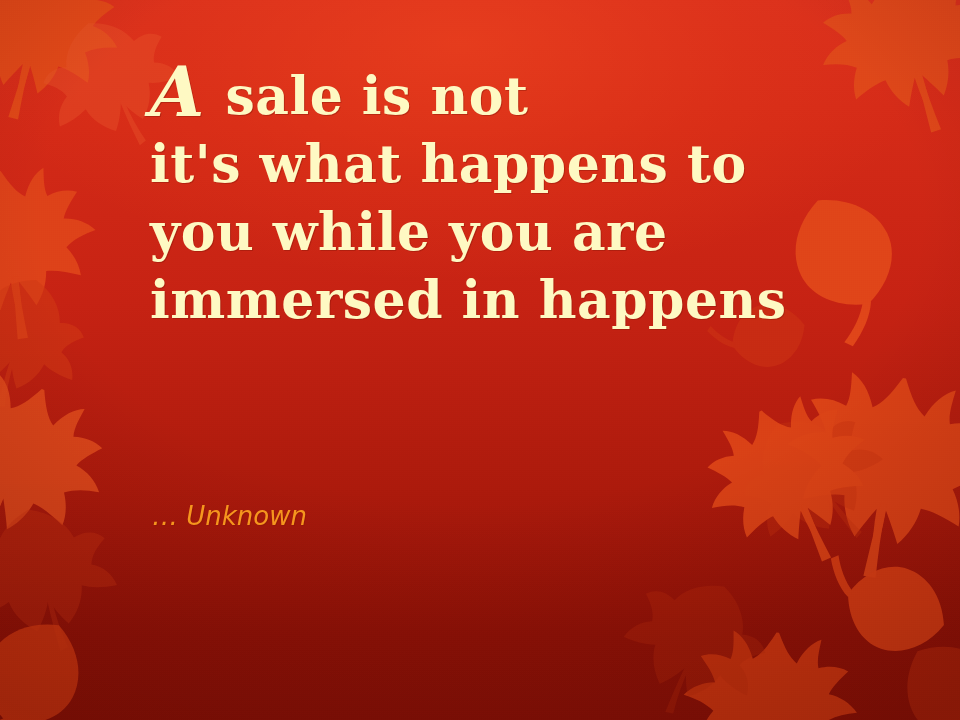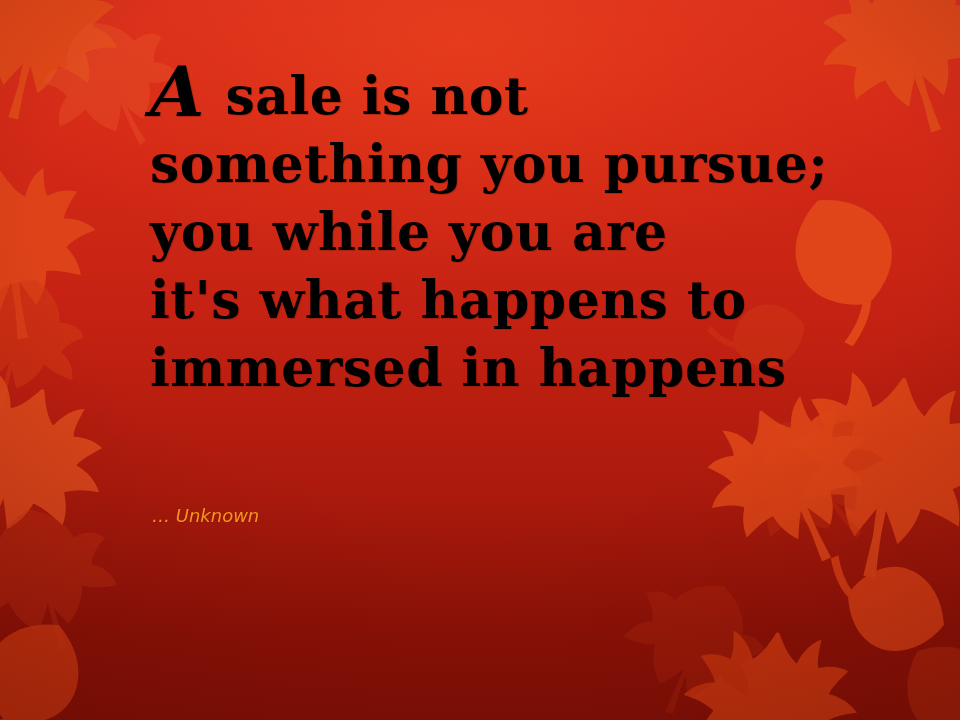--- a/index.html
+++ b/index.html
@@ -71,42 +71,42 @@
     position: absolute;
     left: 150px;
     top: 62px;
     width: 700px;
   }
   .quote-line {
     font-family: "DejaVu Serif", "Liberation Serif", serif;
     font-weight: 700;
     font-size: 52px;
     line-height: 68px;
-    color: #000000;
+    color: #fef9c3;
     letter-spacing: 0.5px;
     white-space: pre;
     text-shadow: 1px 1px 0 rgba(120,20,5,0.35);
   }
   .quote-line .swash-cap {
     font-family: "DejaVu Serif", "Liberation Serif", serif;
     font-style: italic;
     font-size: 70px;
     line-height: 0;
     vertical-align: -2px;
     padding-right: 2px;
   }
 
   .attribution {
     position: absolute;
     left: 152px;
     top: 500px;
     font-family: "DejaVu Sans", "Liberation Sans", sans-serif;
     font-style: italic;
     font-weight: 400;
-    font-size: 18px;
+    font-size: 26px;
     line-height: 32px;
     color: #f5961e;
     white-space: pre;
     text-shadow: 1px 1px 0 rgba(120,20,5,0.25);
   }
 </style>
 </head>
 <body>
 
 <div id="slide">
@@ -229,21 +229,20 @@
         <use href="#oval" transform="translate(950,690) rotate(-40) scale(1.10)" fill="#cc350f"></use>
       </g>
     </svg>
   </div>
 
   <div class="bg-vignette"></div>
   <div class="bg-noise"></div>
 
   <div class="quote-block">
     <div class="quote-line"><span class="swash-cap">A</span><span> sale is not</span></div>
-    <div class="quote-line">something you pursue;</div>
+    <div class="quote-line">it's what happens to</div>
     <div class="quote-line">you while you are</div>
-    <div class="quote-line">it's what happens to</div>
     <div class="quote-line">immersed in happens</div>
   </div>
 
   <div class="attribution">… Unknown</div>
 
 </div>
 
 </body></html>

